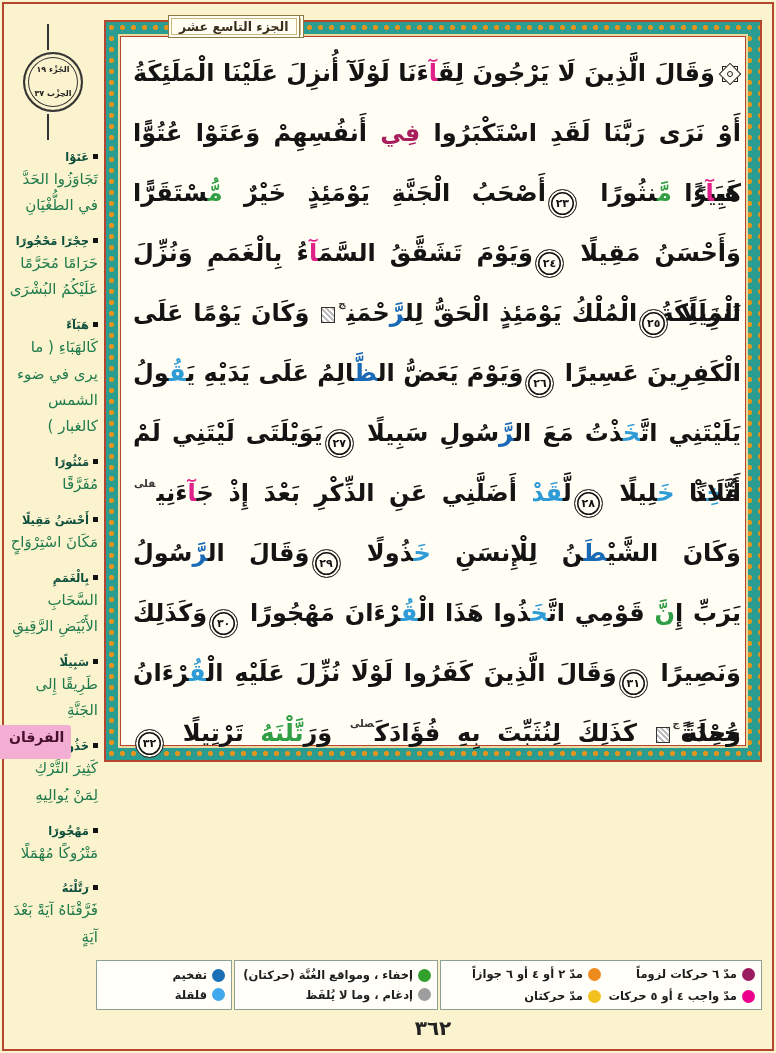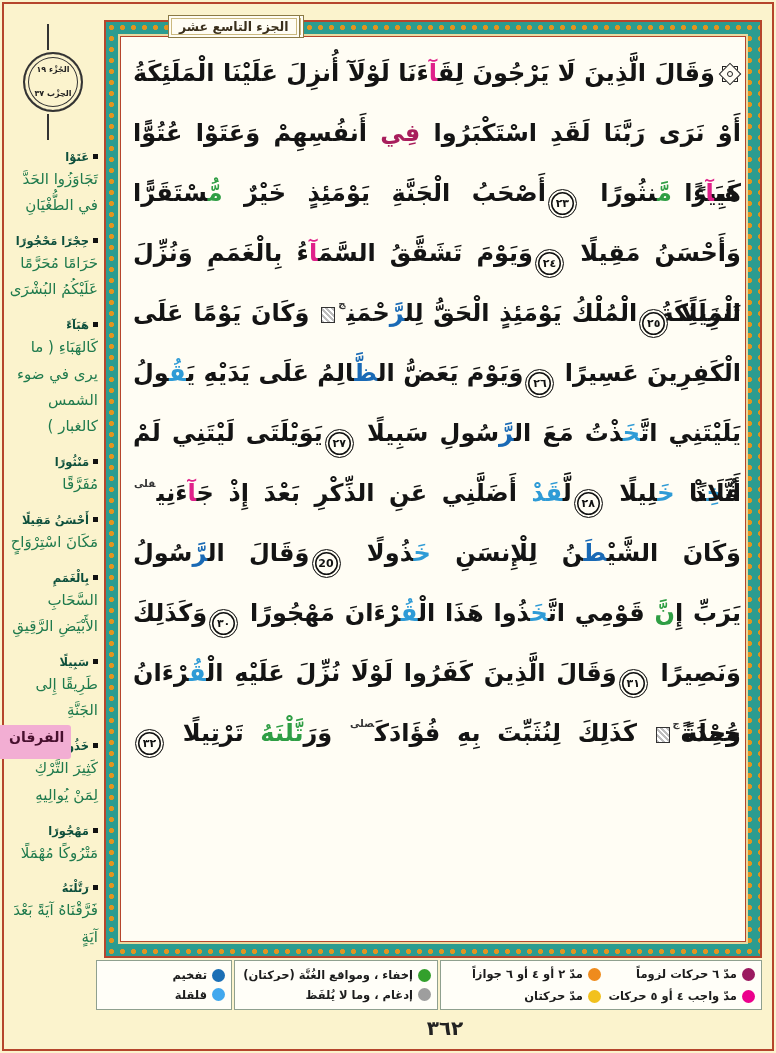--- a/index.html
+++ b/index.html
@@ -28,21 +28,21 @@
   .note .bullet{display:inline-block;width:5px;height:5px;background:#111;margin-left:4px;vertical-align:2px;}
   .note .def{font-size:15px;color:#1f7a4d;line-height:1.75;margin-top:2px;display:block;}
   .surah-tab{
     position:absolute;left:0;top:725px;z-index:6;
     background:#f2aed3;color:#47102e;font-weight:bold;font-size:14px;
     padding:4px 7px 14px 9px;border-radius:0 3px 3px 0;
   }
 
   
   .frame{
-    position:absolute;left:104px;top:20px;width:658px;height:938px;z-index:2;
+    position:absolute;left:104px;top:20px;width:658px;height:742px;z-index:2;
     background-color:#2b9c90;
     background-image:radial-gradient(circle,#e3941f 2.2px,rgba(0,0,0,0) 2.9px);
     background-size:11px 11px;
     border:2px solid #b5452c;box-sizing:border-box;padding:14px;
   }
   .text-area{
     background:#fffdf4;width:100%;height:100%;box-sizing:border-box;
     border:1px solid #b5452c;box-shadow:0 0 0 2px #e9d9a0;
     padding:6px 4px 2px 12px;
   }
@@ -91,21 +91,21 @@
     padding:2px 6px;
   }
   .lbox-a{left:96px;width:136px;}
   .lbox-b{left:234px;width:204px;}
   .lbox-c{left:440px;width:322px;display:grid;grid-template-columns:1fr 1fr;direction:rtl;align-items:center;}
   .litem{display:flex;align-items:center;gap:5px;direction:rtl;}
   .ldot{width:13px;height:13px;border-radius:50%;flex:0 0 auto;}
   .llab{font-size:11.5px;font-weight:bold;color:#1c1c1c;white-space:nowrap;}
 
   .page-number{
-    position:absolute;top:1016px;left:116px;width:658px;text-align:center;
+    position:absolute;top:1016px;left:104px;width:658px;text-align:center;
     font-size:20px;font-weight:bold;color:#222;z-index:3;
   }
 </style>
 </head>
 <body>
 
 <div class="outer-line"></div>
 
 <aside class="sidebar">
   <div class="medallion">
@@ -167,21 +167,21 @@
   <div class="cartouche cart-juz">الجزء التاسع عشر</div>
   <div class="text-area" id="quran">
       <div class="line"><span class="star8"><i></i></span><span class="c-k">وَقَالَ الَّذِينَ لَا يَرْجُونَ لِقَ</span><span class="c-m">آ</span><span class="c-k">ءَنَا لَوْلَ</span><span class="c-m">آ</span><span class="c-k"> أُنزِلَ عَلَيْنَا الْمَلَئِكَةُ</span></div>
       <div class="line"><span class="c-k">أَوْ نَرَى رَبَّنَا لَقَدِ اسْتَكْبَرُوا </span><span class="c-r">فِي</span><span class="c-k"> أَنفُسِهِمْ وَعَتَوْا عُتُوًّا كَبِيرًا</span></div>
       <div class="line"><span class="c-k">هَبَ</span><span class="c-m">آ</span><span class="c-k">ءً </span><span class="c-g">مَّ</span><span class="c-k">نثُورًا </span><span class="verse-badge">٢٣</span><span class="c-k">أَصْحَبُ الْجَنَّةِ يَوْمَئِذٍ خَيْرٌ </span><span class="c-g">مُّ</span><span class="c-k">سْتَقَرًّا</span></div>
       <div class="line"><span class="c-k">وَأَحْسَنُ مَقِيلًا </span><span class="verse-badge">٢٤</span><span class="c-k">وَيَوْمَ تَشَقَّقُ السَّمَ</span><span class="c-m">آ</span><span class="c-k">ءُ بِالْغَمَمِ وَنُزِّلَ الْمَلَئِكَةُ</span></div>
       <div class="line"><span class="c-k">تَنزِيلًا </span><span class="verse-badge">٢٥</span><span class="c-k">الْمُلْكُ يَوْمَئِذٍ الْحَقُّ لِل</span><span class="c-B">رَّ</span><span class="c-k">حْمَنِ</span><span class="waqf">ج</span><span class="sq-marker"></span><span class="c-k"> وَكَانَ يَوْمًا عَلَى</span></div>
       <div class="line"><span class="c-k">الْكَفِرِينَ عَسِيرًا </span><span class="verse-badge">٢٦</span><span class="c-k">وَيَوْمَ يَعَضُّ ال</span><span class="c-B">ظَّ</span><span class="c-k">الِمُ عَلَى يَدَيْهِ يَ</span><span class="c-b">قُ</span><span class="c-k">ولُ</span></div>
       <div class="line"><span class="c-k">يَلَيْتَنِي اتَّ</span><span class="c-b">خَ</span><span class="c-k">ذْتُ مَعَ ال</span><span class="c-B">رَّ</span><span class="c-k">سُولِ سَبِيلًا </span><span class="verse-badge">٢٧</span><span class="c-k">يَوَيْلَتَى لَيْتَنِي لَمْ أَتَّ</span><span class="c-b">خِ</span><span class="c-k">ذْ</span></div>
       <div class="line"><span class="c-k">فُلَانًا </span><span class="c-b">خَ</span><span class="c-k">لِيلًا </span><span class="verse-badge">٢٨</span><span class="c-k">لَّ</span><span class="c-b">قَدْ</span><span class="c-k"> أَضَلَّنِي عَنِ الذِّكْرِ بَعْدَ إِذْ جَ</span><span class="c-m">آ</span><span class="c-k">ءَنِي</span><span class="waqf">قلى</span></div>
-      <div class="line"><span class="c-k">وَكَانَ الشَّيْ</span><span class="c-B">طَ</span><span class="c-k">نُ لِلْإِنسَنِ </span><span class="c-b">خَ</span><span class="c-k">ذُولًا </span><span class="verse-badge">20</span><span class="c-k">وَقَالَ ال</span><span class="c-B">رَّ</span><span class="c-k">سُولُ</span></div>
+      <div class="line"><span class="c-k">وَكَانَ الشَّيْ</span><span class="c-B">طَ</span><span class="c-k">نُ لِلْإِنسَنِ </span><span class="c-b">خَ</span><span class="c-k">ذُولًا </span><span class="verse-badge">٢٩</span><span class="c-k">وَقَالَ ال</span><span class="c-B">رَّ</span><span class="c-k">سُولُ</span></div>
       <div class="line"><span class="c-k">يَرَبِّ إِ</span><span class="c-g">نَّ</span><span class="c-k"> قَوْمِي اتَّ</span><span class="c-b">خَ</span><span class="c-k">ذُوا هَذَا الْ</span><span class="c-b">قُ</span><span class="c-k">رْءَانَ مَهْجُورًا </span><span class="verse-badge">٣٠</span><span class="c-k">وَكَذَلِكَ</span></div>
       <div class="line"><span class="c-k">وَنَصِيرًا </span><span class="verse-badge">٣١</span><span class="c-k">وَقَالَ الَّذِينَ كَفَرُوا لَوْلَا نُزِّلَ عَلَيْهِ الْ</span><span class="c-b">قُ</span><span class="c-k">رْءَانُ جُمْلَةً</span></div>
       <div class="line"><span class="c-k">وَحِدَةً</span><span class="waqf">ج</span><span class="sq-marker"></span><span class="c-k"> كَذَلِكَ لِنُثَبِّتَ بِهِ فُؤَادَكَ</span><span class="waqf">صلى</span><span class="c-k"> وَرَ</span><span class="c-g">تَّلْنَهُ</span><span class="c-k"> تَرْتِيلًا </span><span class="verse-badge">٣٢</span></div>
     </div>
 </div>
 
 <div class="legend" id="legend">
     <div class="lbox lbox-a">
       <div class="litem">
         <span class="ldot" style="background: rgb(27, 111, 181);"></span>

